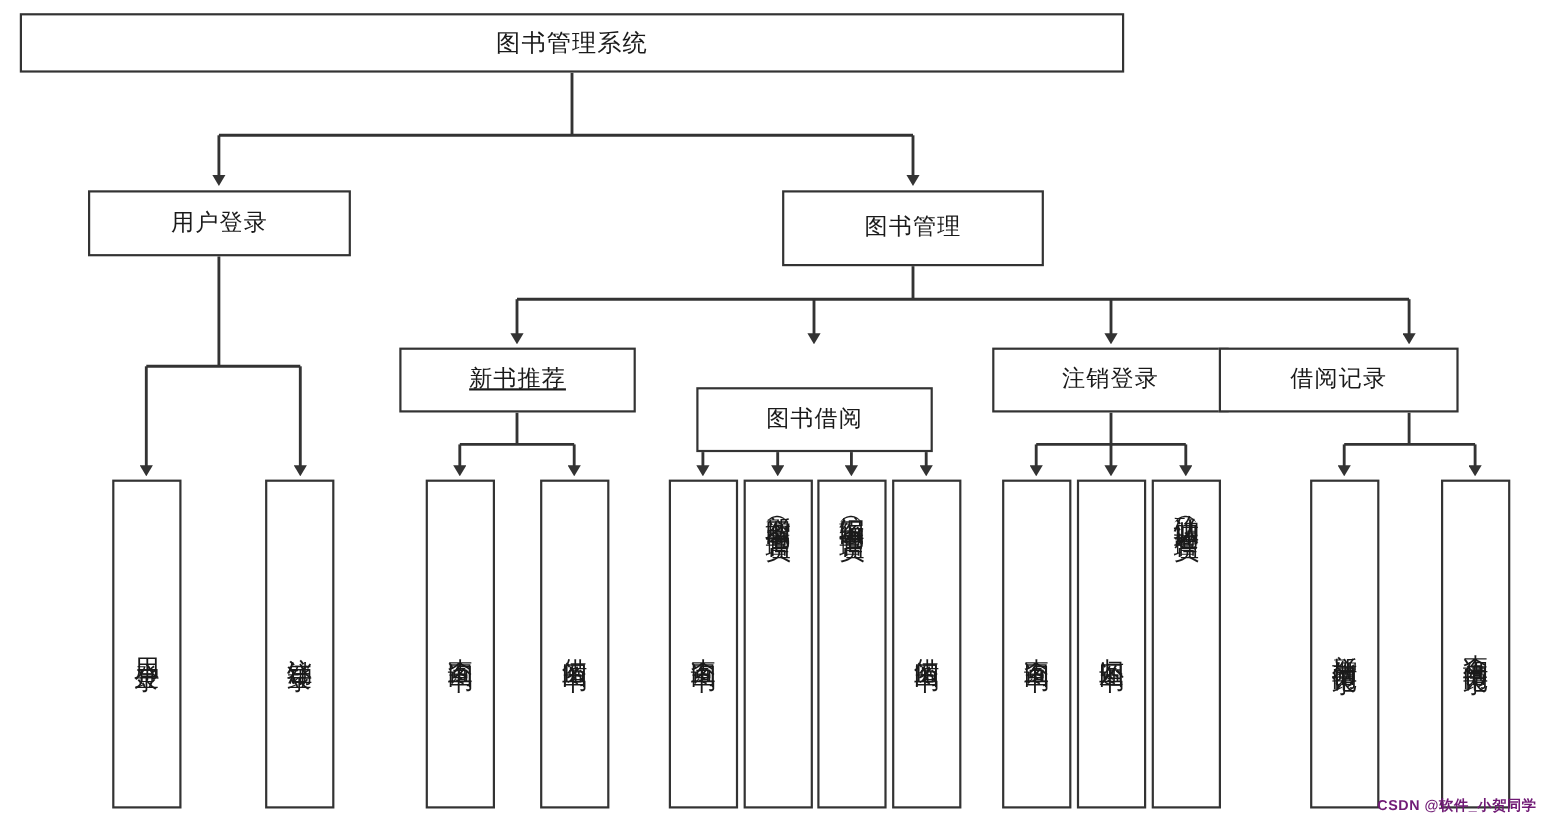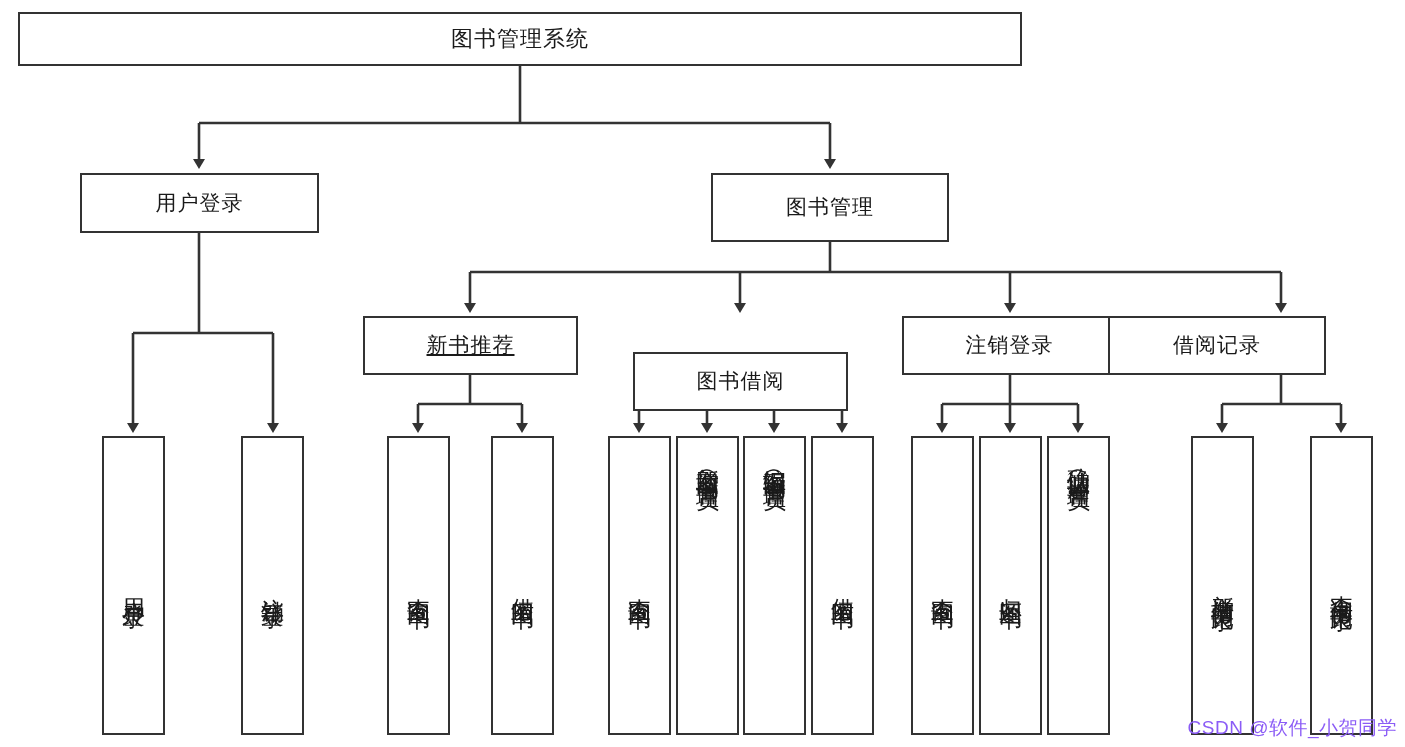--- a/index.html
+++ b/index.html
@@ -63,24 +63,25 @@
     white-space: nowrap;
   }
   .v-node.mid {
     align-items: center;
     padding-top: 0;
   }
   .watermark {
     position: absolute;
     right: 8px;
     bottom: 6px;
-    font-size: 19px;
-    color: #8b5cf6;
+    font-size: 13px;
+    color: #701a75;
     letter-spacing: 0.5px;
     white-space: nowrap;
+    font-weight: bold;
   }
 </style>
 </head>
 <body>
 
 <div id="canvas">
 
   <svg class="wires" viewBox="0 0 1405 747" xmlns="http://www.w3.org/2000/svg">
     <defs>
       <marker id="arrow" markerWidth="10" markerHeight="12" refX="1" refY="6" orient="auto" markerUnits="userSpaceOnUse">

